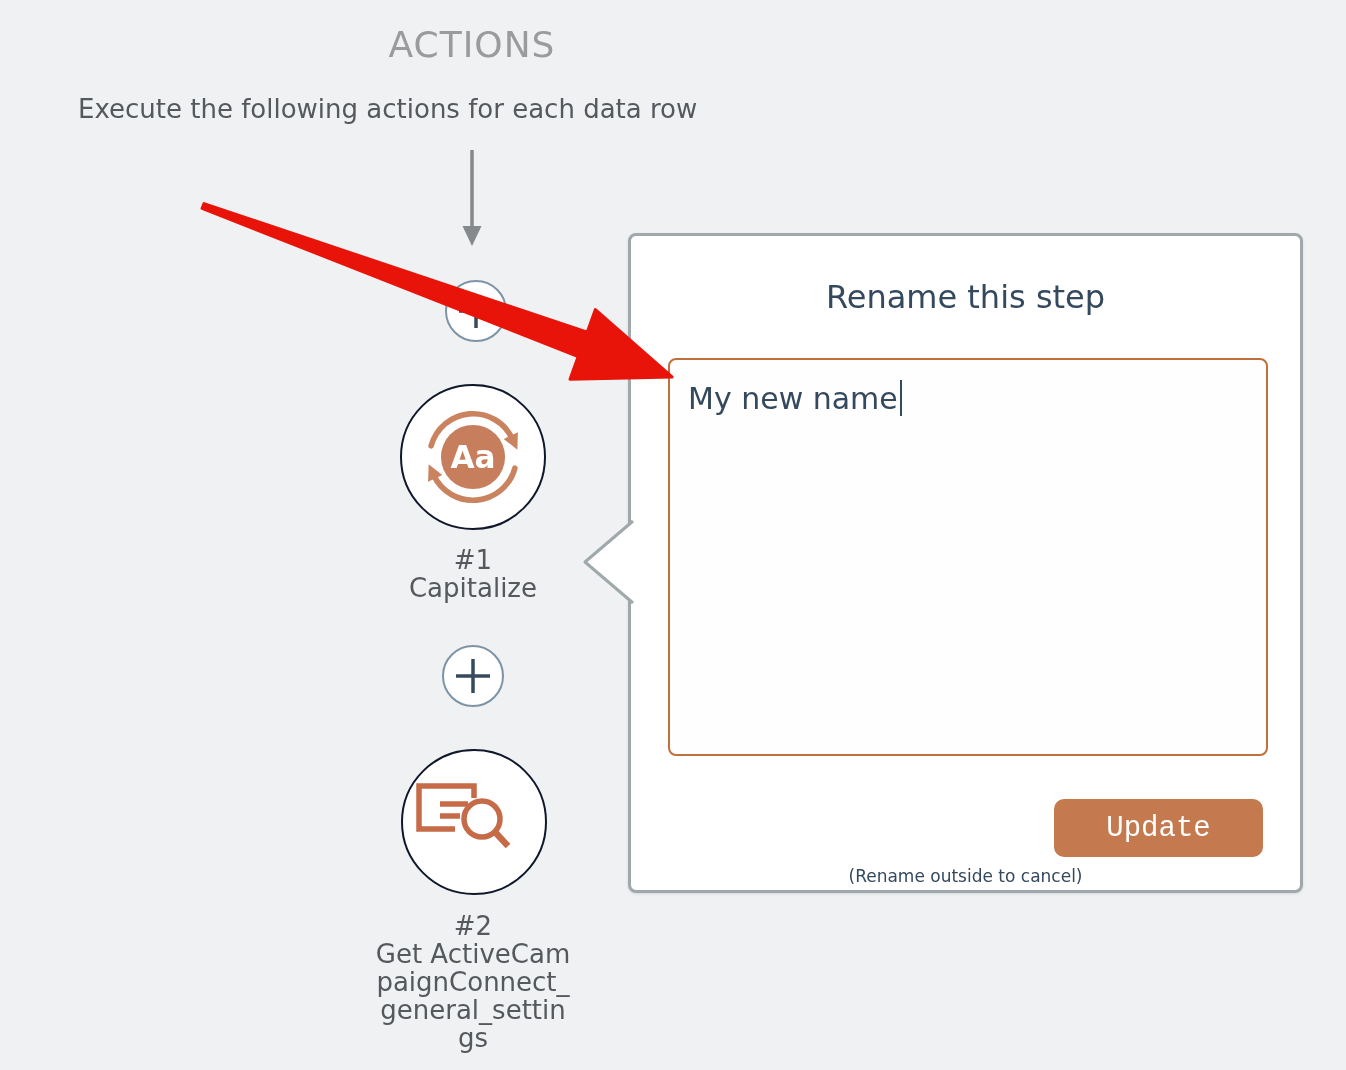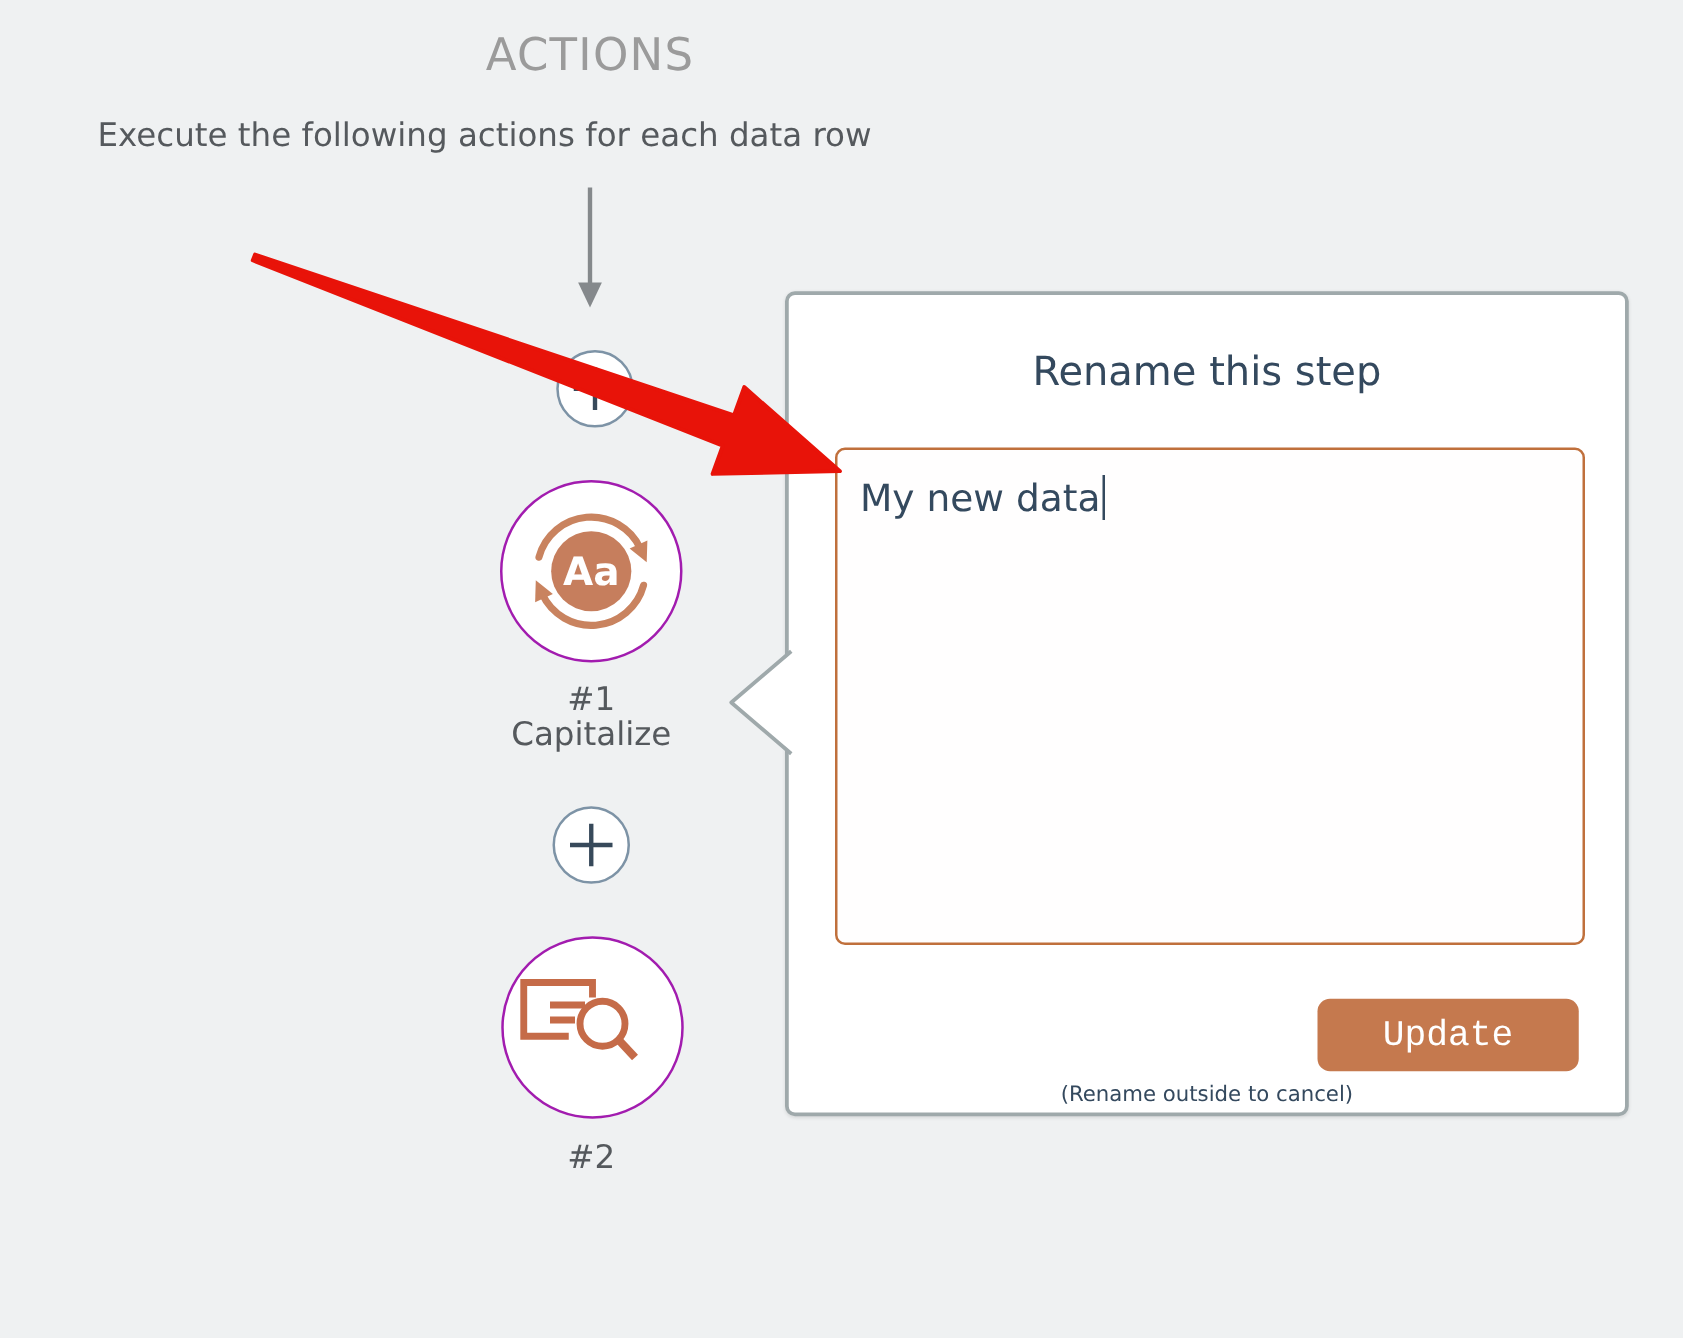--- a/index.html
+++ b/index.html
@@ -23,21 +23,21 @@
     position:absolute; width:62px; height:62px; border-radius:50%;
     background:#ffffff; border:2px solid #7d93a6;
     display:flex; align-items:center; justify-content:center; cursor:pointer;
   }
   .plus-btn.first { left:445px; top:280px; }
   .plus-btn.second { left:442px; top:645px; }
   .plus-glyph { display:block; }
 
   .action-circle {
     position:absolute; width:146px; height:146px; border-radius:50%;
-    background:#ffffff; border:2px solid #a21caf;
+    background:#ffffff; border:2px solid #0f172a;
     display:flex; align-items:center; justify-content:center; cursor:pointer;
   }
   .action-circle.step1 { left:400px; top:384px; }
   .action-circle.step2 { left:401px; top:749px; }
 
   .step-label {
     position:absolute; left:373px; width:200px;
     text-align:center; font-size:26px; line-height:28px; color:#55595d;
     word-break:break-all;
   }
@@ -129,27 +129,28 @@
       <path d="M 59 16 L 59 4 L 4 4 L 4 47 L 40 47" fill="none" stroke="#c56b48" stroke-width="5.5"></path>
       <line x1="25" y1="22" x2="53" y2="22" stroke="#c56b48" stroke-width="5.5"></line>
       <line x1="25" y1="34" x2="45" y2="34" stroke="#c56b48" stroke-width="5.5"></line>
       <circle cx="67" cy="37" r="18" fill="none" stroke="#c56b48" stroke-width="5.5"></circle>
       <line x1="80" y1="50" x2="93" y2="64" stroke="#c56b48" stroke-width="6.5"></line>
     </svg>
   </div>
 
   <div class="step-label l2">
     <div class="num">#2</div>
+    <div>Get ActiveCampaignConnect_general_settings</div>
   </div>
 
   <div class="popover">
     <div class="popover-title">Rename this step</div>
 
     <div class="name-input" role="textbox">
-      <span>My new data</span><span class="caret"></span>
+      <span>My new name</span><span class="caret"></span>
     </div>
 
     <button class="update-btn">Update</button>
 
     <div class="cancel-hint">(Rename outside to cancel)</div>
   </div>
 
   <svg class="notch" width="58" height="86" viewBox="0 0 58 86">
     <polygon points="58,2 8,43 58,84" fill="#ffffff"></polygon>
     <polyline points="56,2 8,43 56,84" fill="none" stroke="#9fa9ab" stroke-width="3" stroke-linejoin="round"></polyline>

